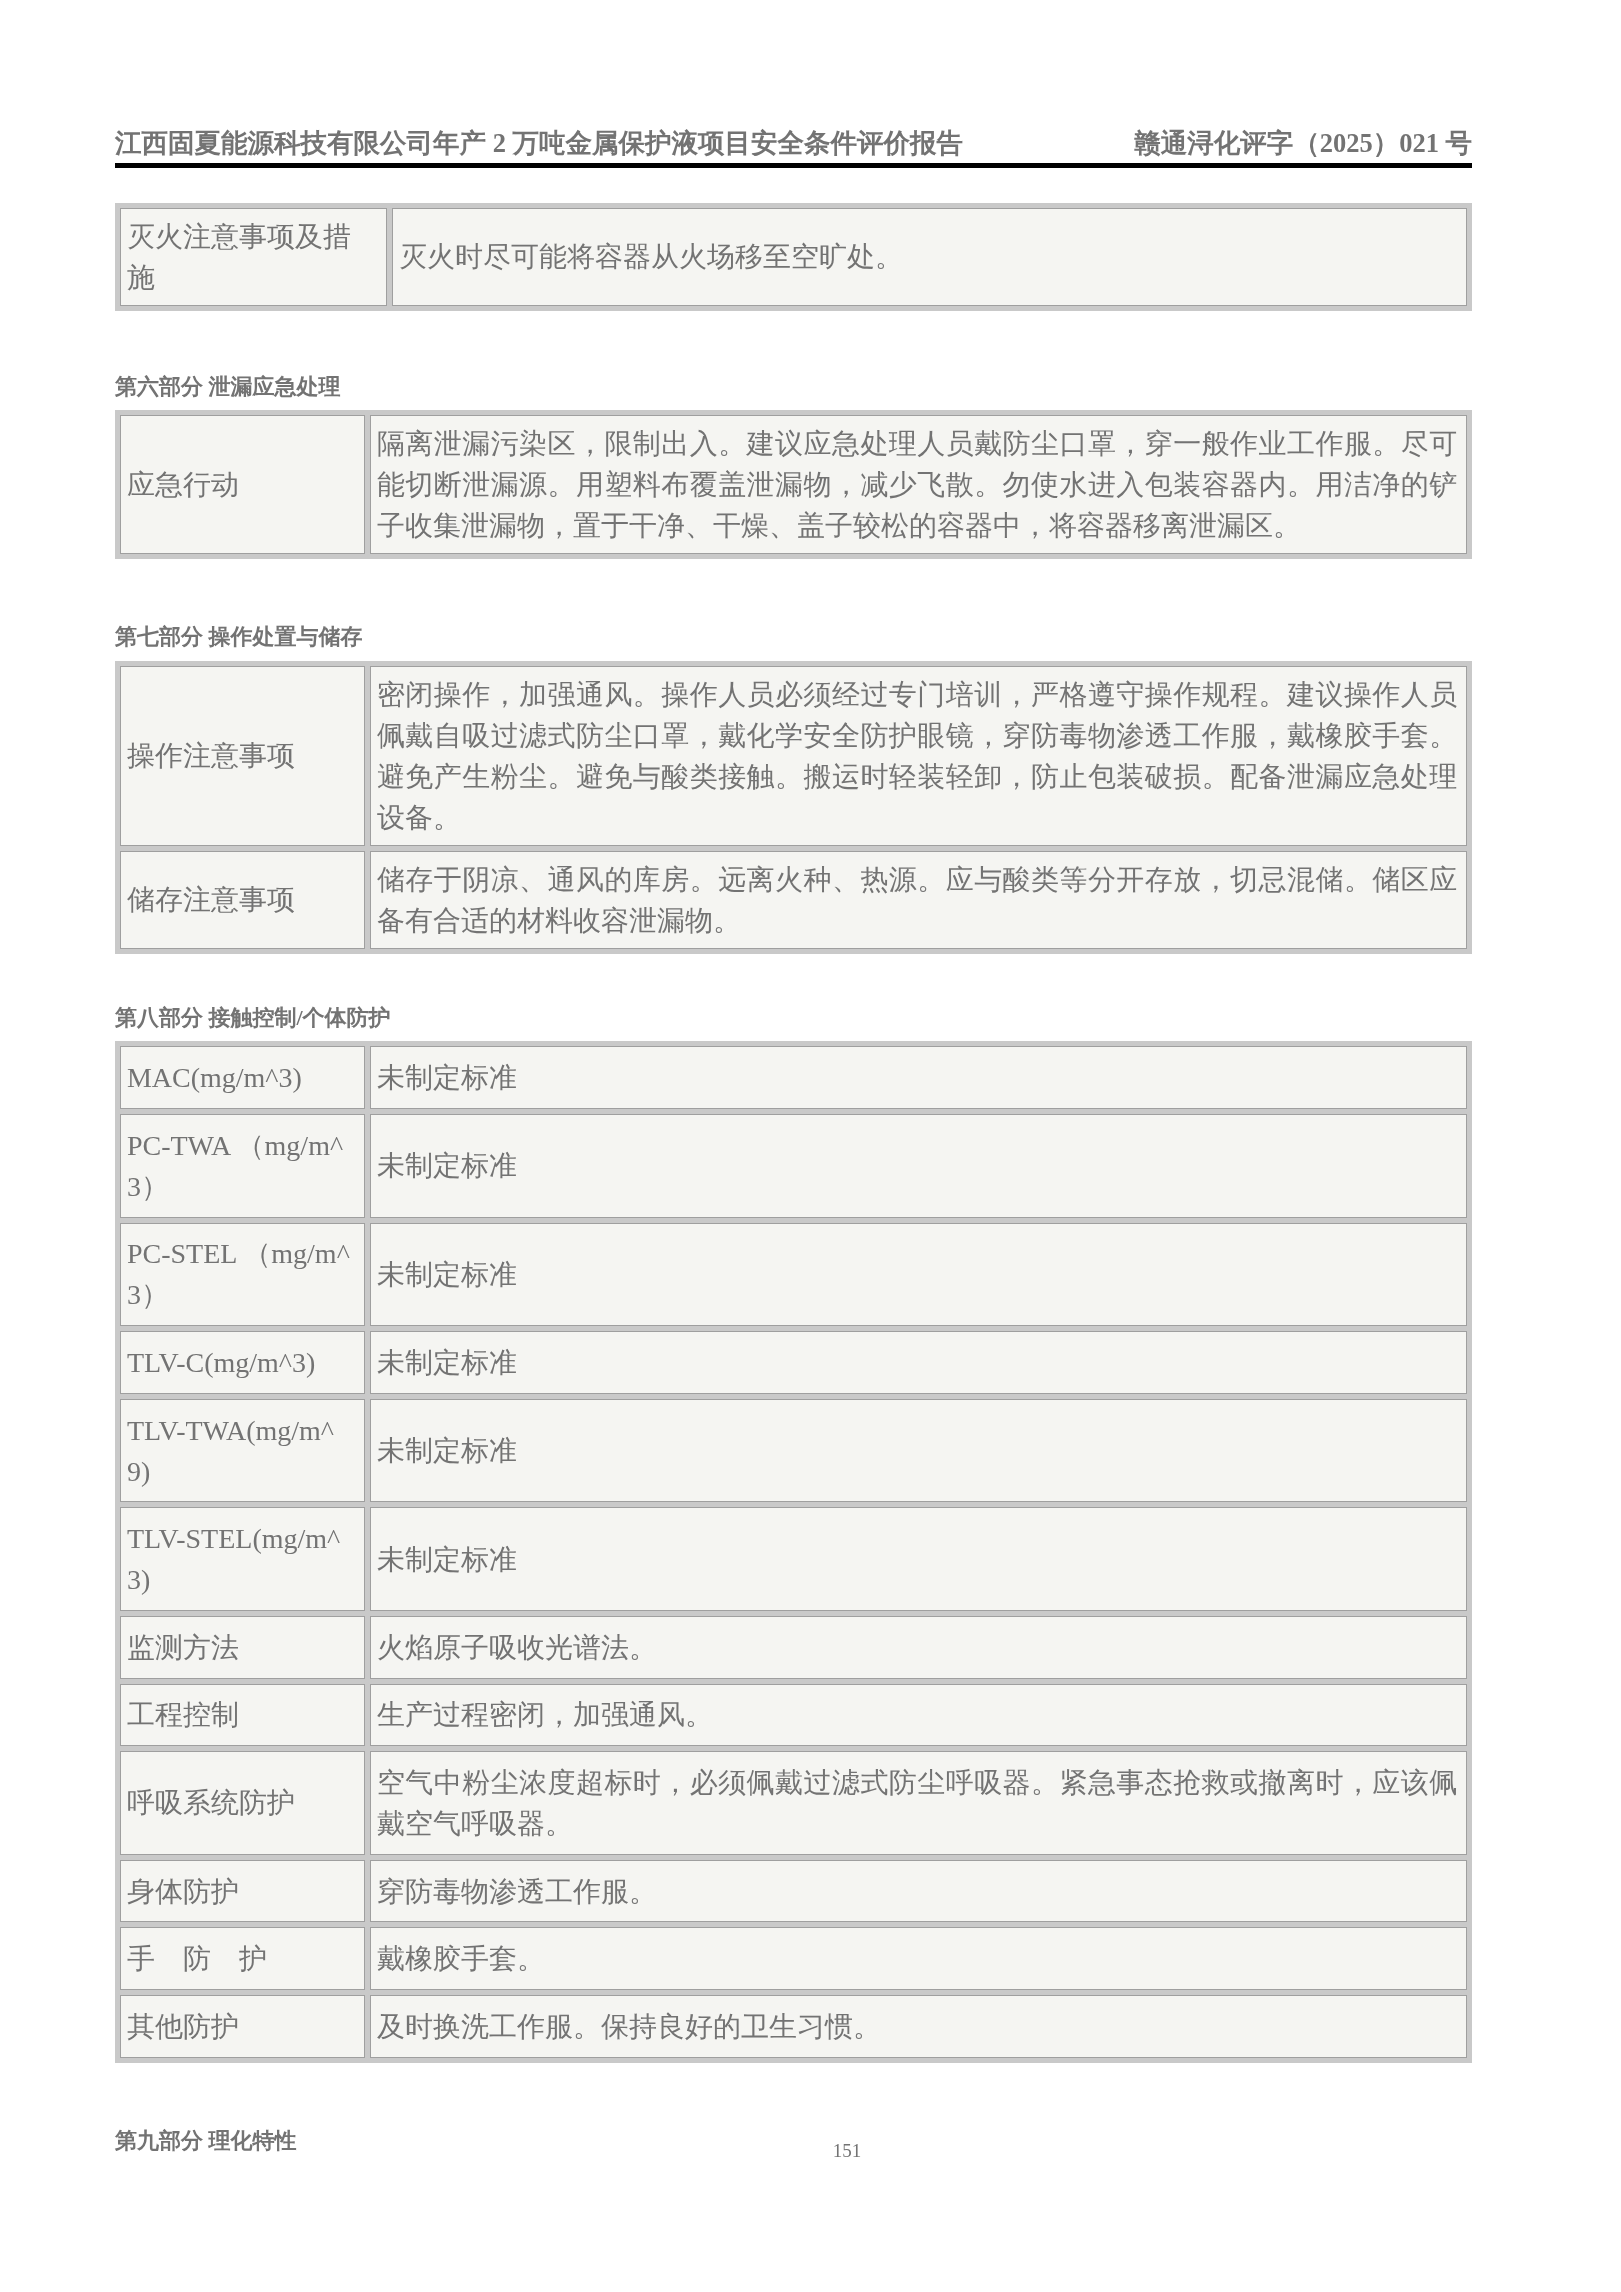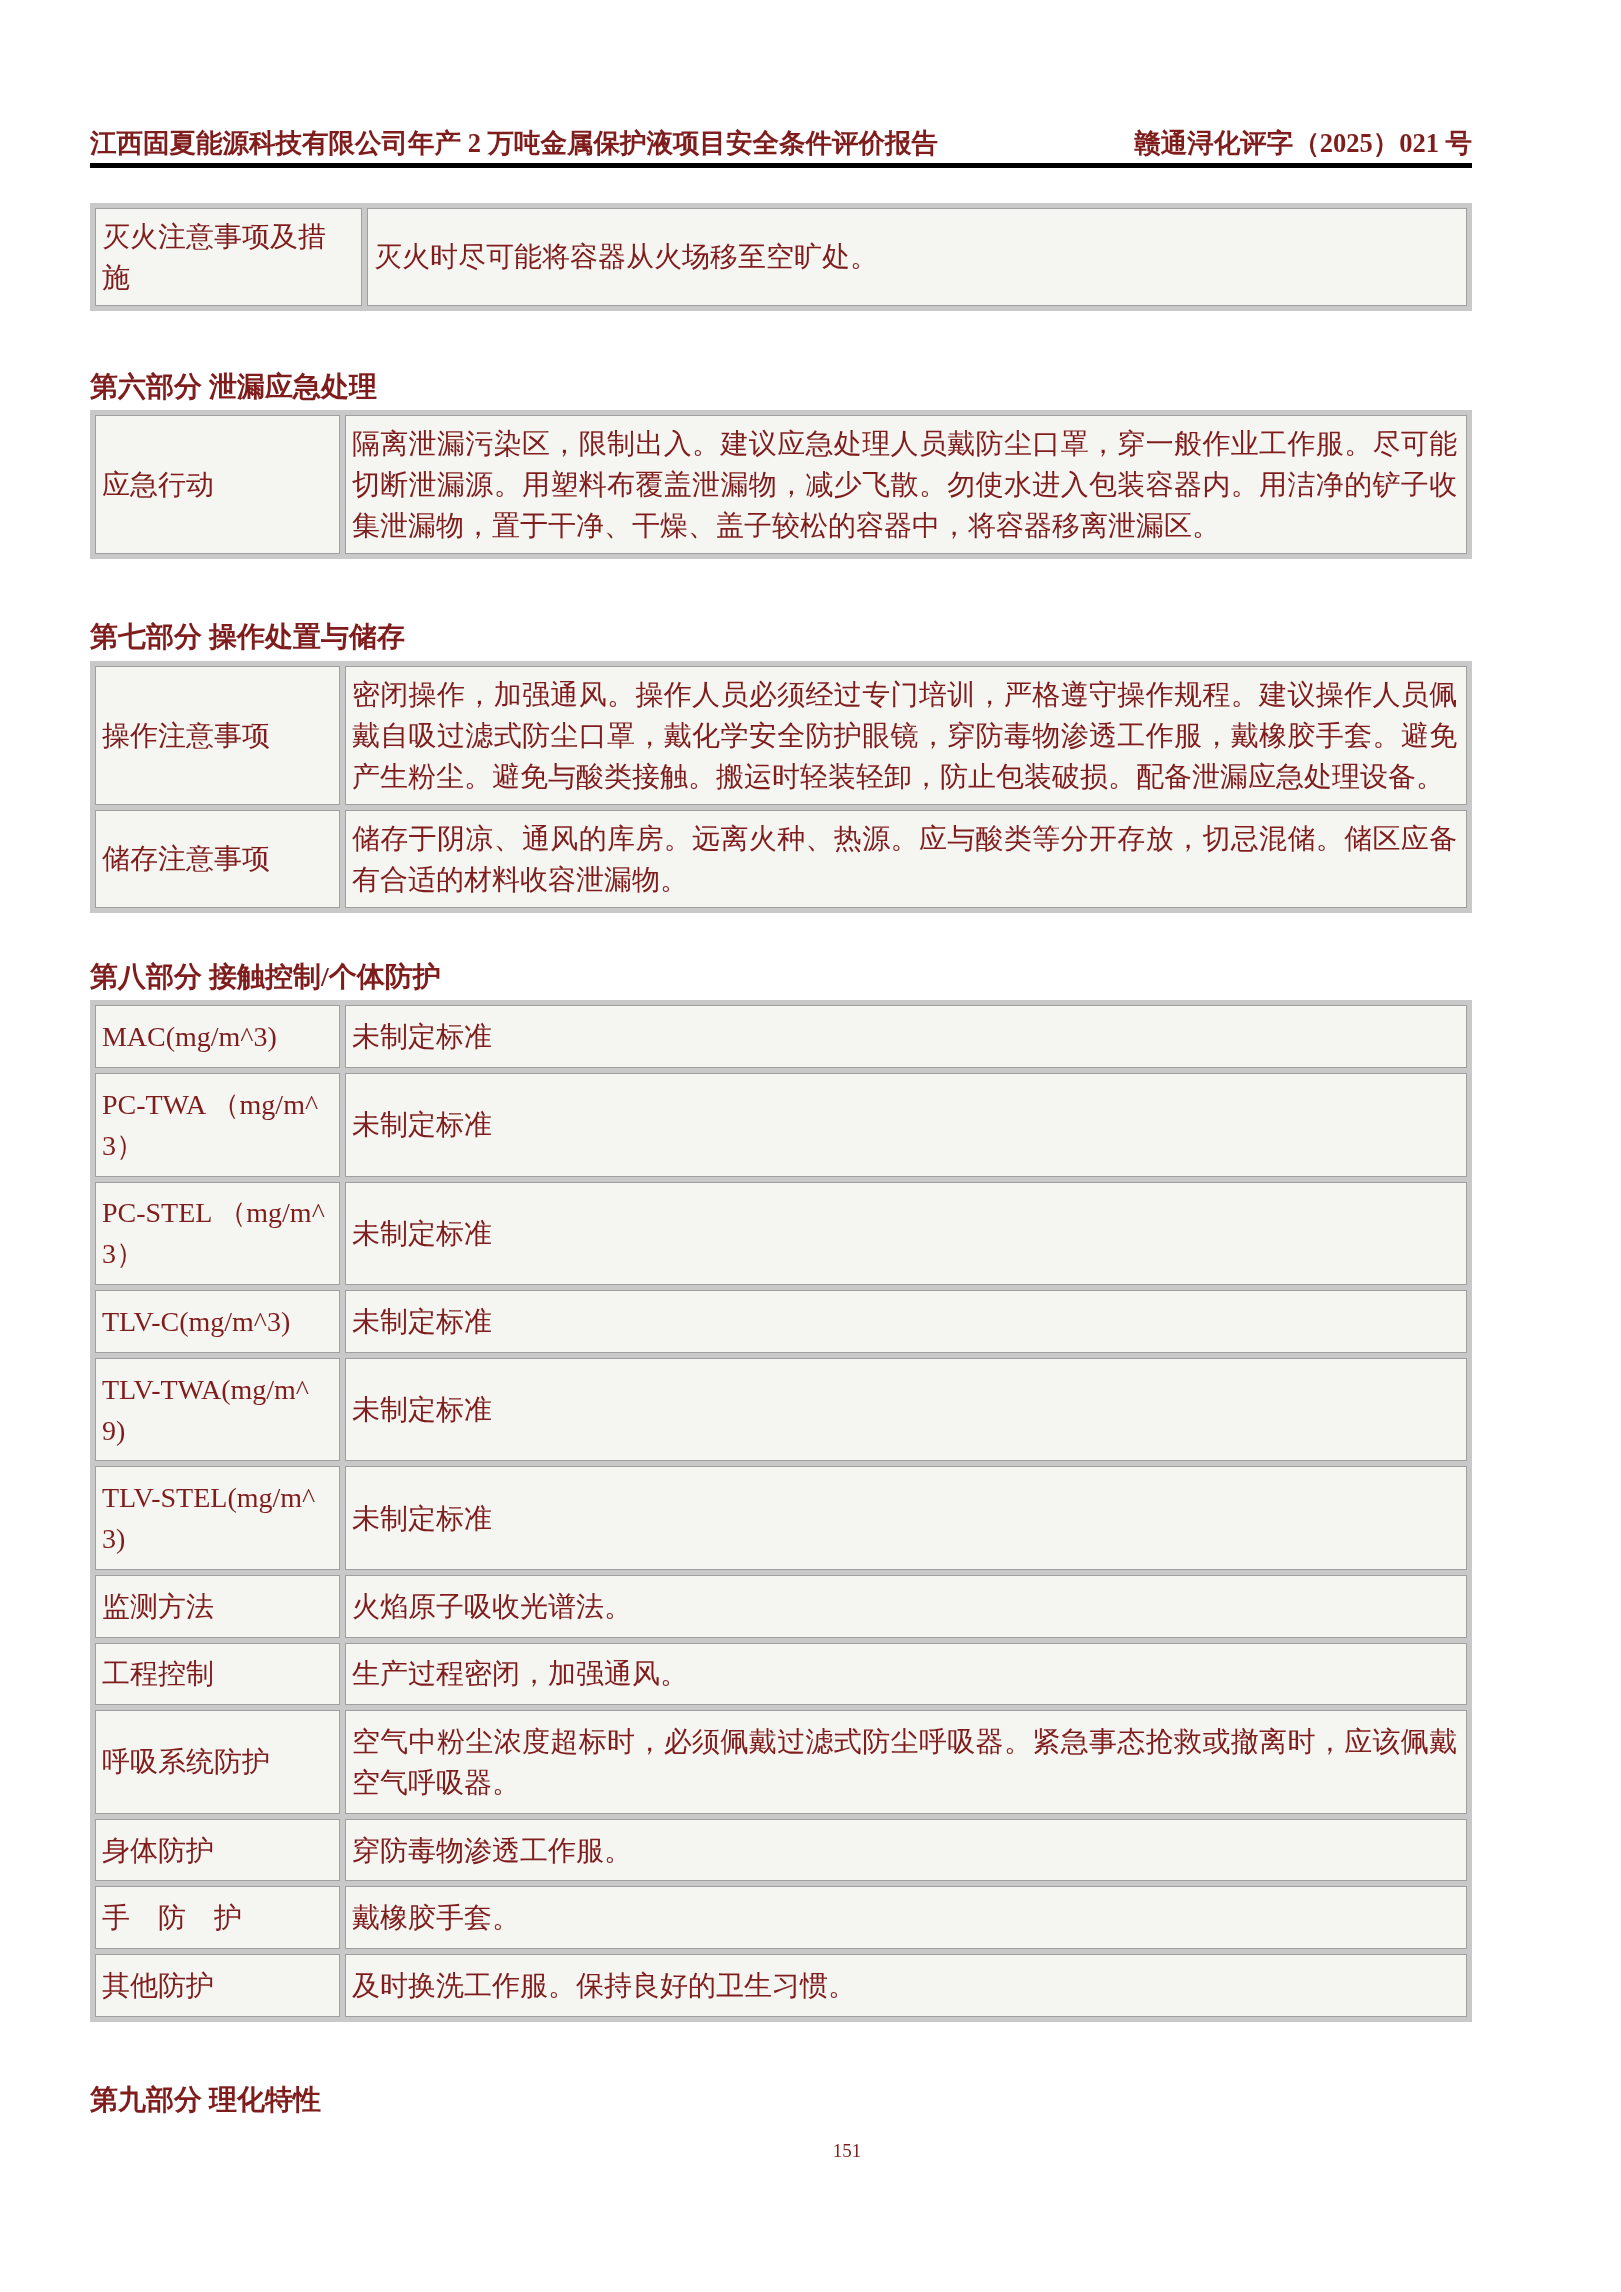--- a/index.html
+++ b/index.html
@@ -4,23 +4,23 @@
 <style>
   * { box-sizing: border-box; }
   html, body { margin: 0; padding: 0; }
   body { background: #ffffff; }
 
   .page {
     position: relative;
     width: 1621px;
     height: 2293px;
     background: #ffffff;
-    color: #7f1d1d;
+    color: #737373;
     font-family: "Liberation Serif", "DejaVu Serif", serif;
-    padding: 129px 149px 0 90px;
+    padding: 129px 149px 0 115px;
     overflow: hidden;
   }
 
   
   .doc-header {
     display: flex;
     justify-content: space-between;
     align-items: flex-end;
     gap: 39px;
     border-bottom: 5.9px solid #000;
@@ -28,21 +28,21 @@
   }
   .doc-header .ht {
     font-weight: bold;
     font-size: 26.5px;
     line-height: 29px;
     white-space: nowrap;
   }
 
   
   .sec-title {
-    font-size: 28px;
+    font-size: 22px;
     font-weight: bold;
     line-height: 33px;
     margin: 59px 0 7.8px 0;
   }
   .sec-title.mt7 { margin-top: 61px; }
   .sec-title.mt8 { margin-top: 47px; }
   .sec-title.mt9 { margin-top: 61px; }
 
   
   .dtable {

